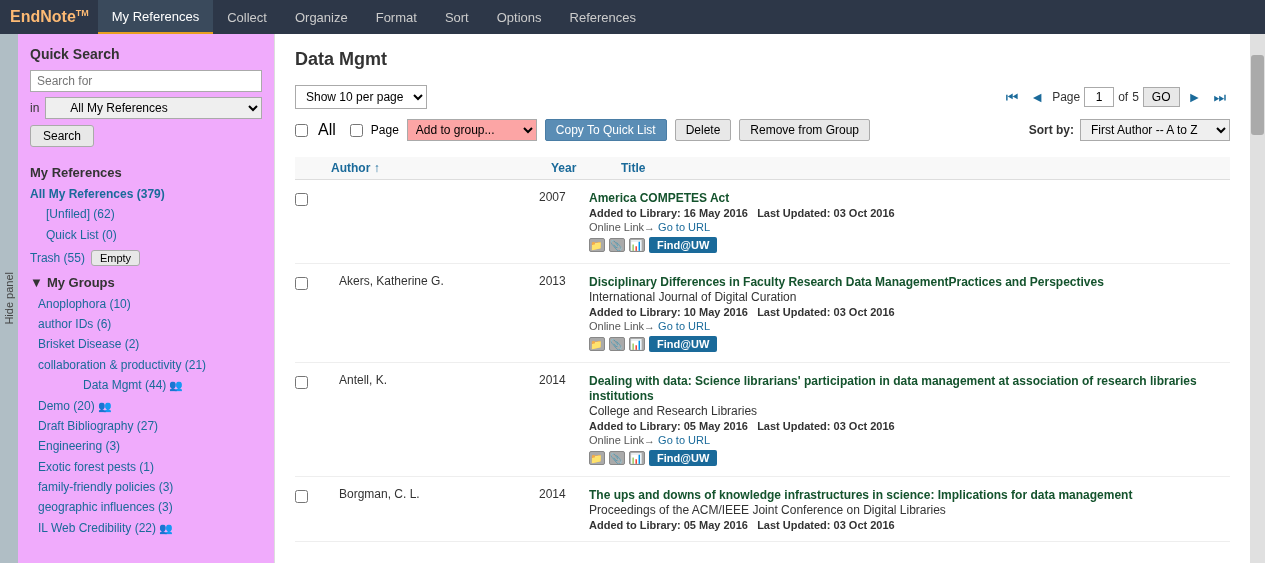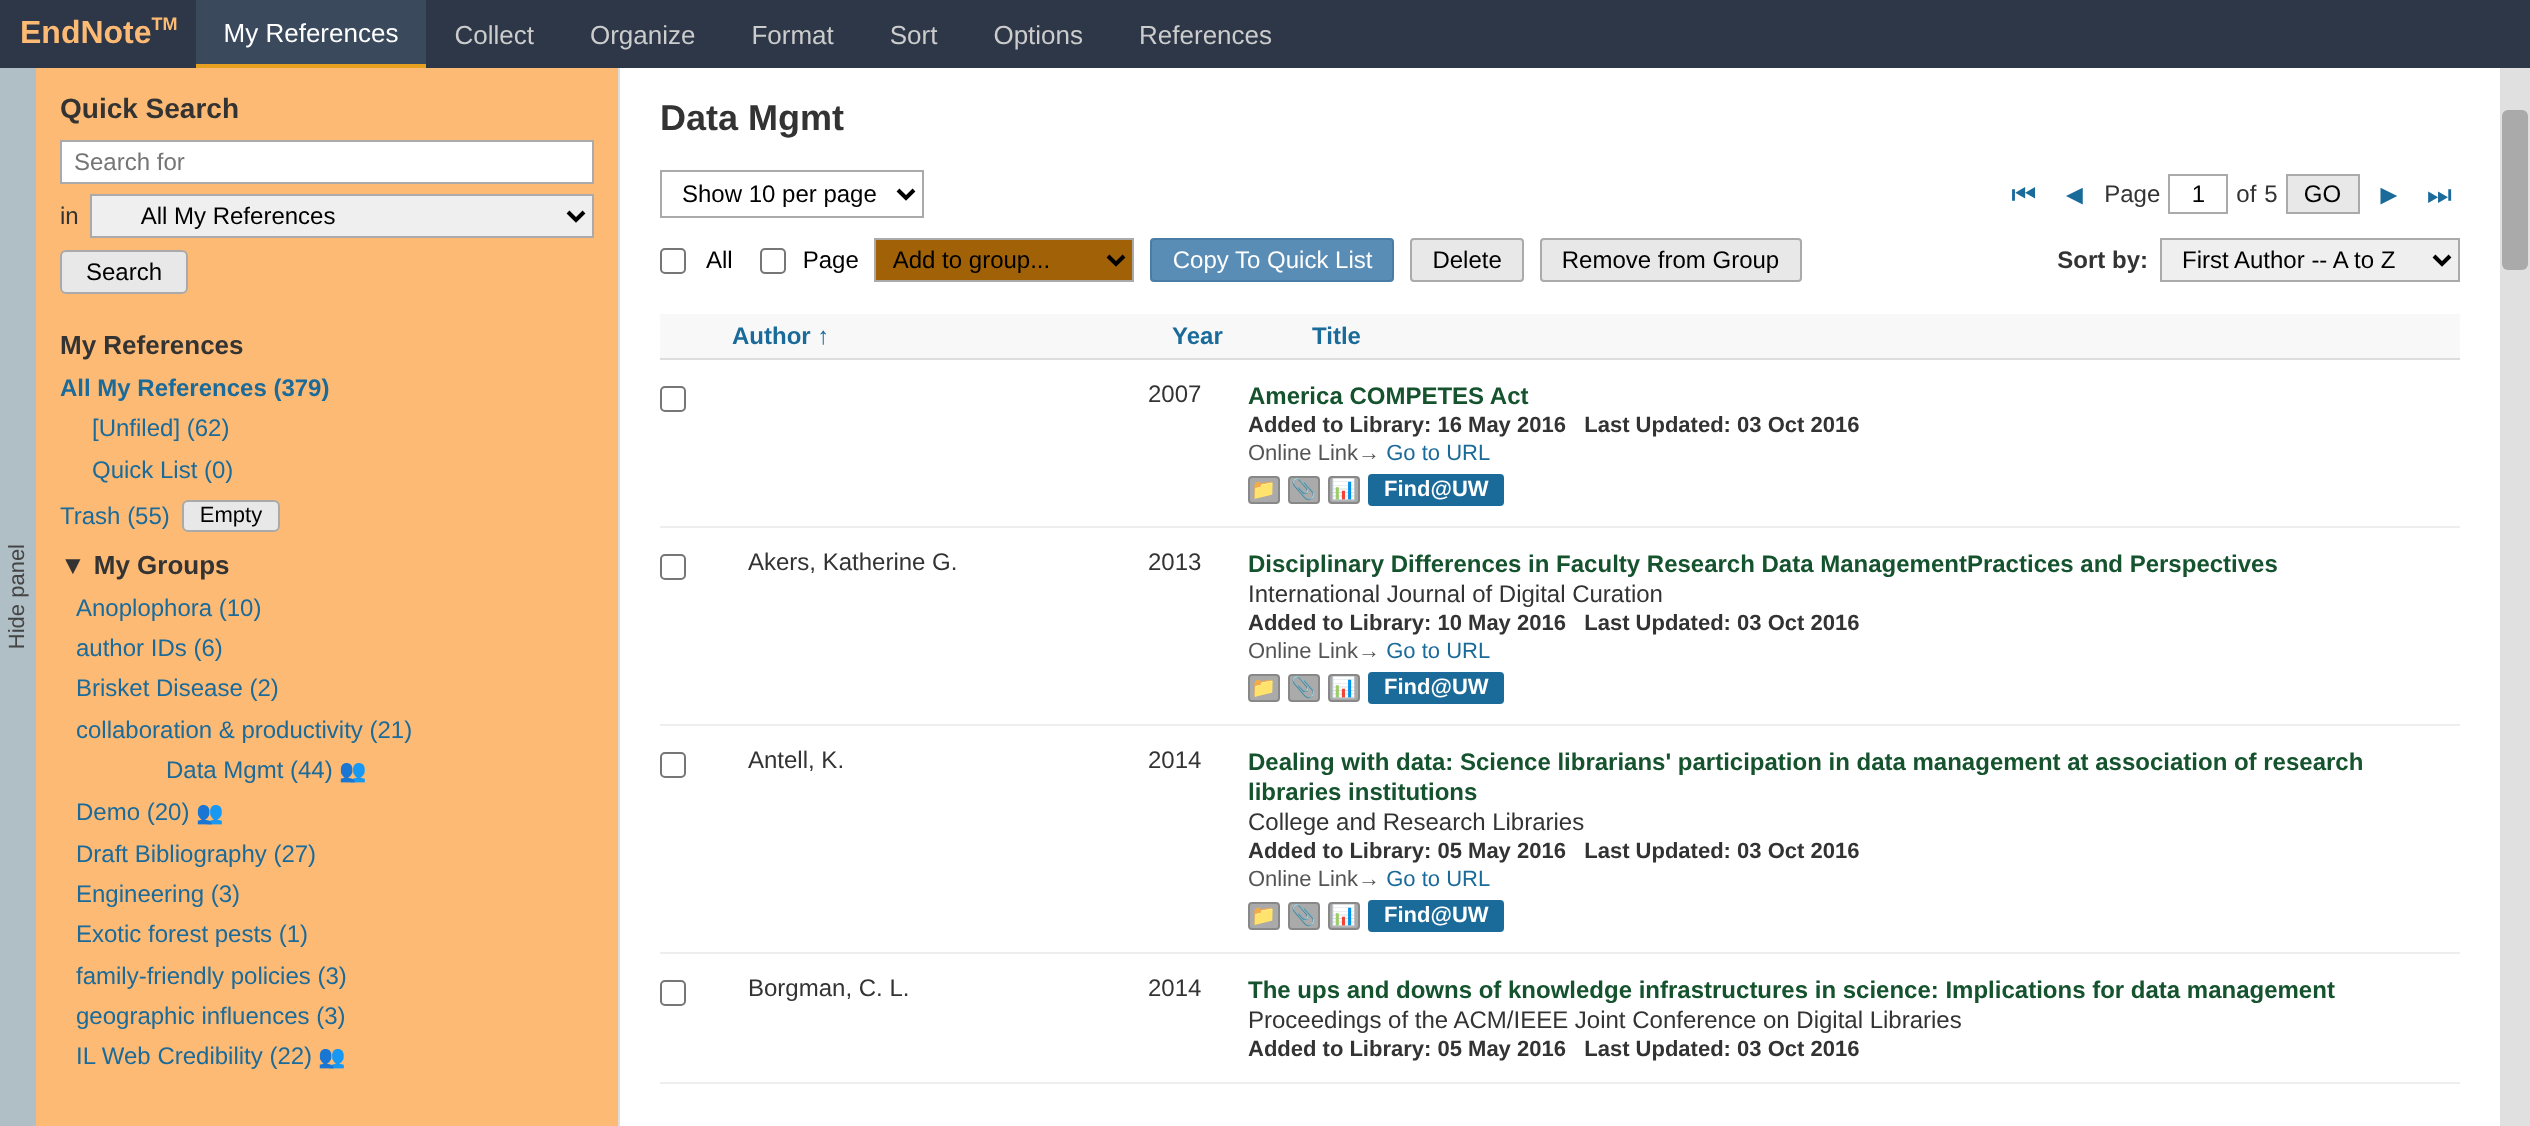--- a/index.html
+++ b/index.html
@@ -56,22 +56,22 @@
     .hide-panel-tab span {
       writing-mode: vertical-rl;
       transform: rotate(180deg);
       font-size: 11px;
       color: #444;
       white-space: nowrap;
     }
 
     
     .sidebar {
-      width: 292px;
-      background: #fdba74;
+      width: 257px;
+      background: #f0abfc;
       border-right: 1px solid #ddd;
       padding: 12px;
       overflow-y: auto;
       flex-shrink: 0;
     }
     .sidebar h3 {
       font-size: 14px;
       color: #333;
       font-weight: bold;
       margin-bottom: 8px;
@@ -367,21 +367,21 @@
       cursor: pointer;
       text-align: center;
       font-size: 10px;
       line-height: 14px;
     }
     .add-group-select {
       border: 1px solid #aaa;
       padding: 2px 4px;
       font-size: 12px;
       min-width: 130px;
-      background: #a16207;
+      background: #fca5a5;
     }
 
     
     .right-scrollbar {
       width: 15px;
       background: #e0e0e0;
       flex-shrink: 0;
       position: relative;
     }
     .scrollbar-track {
@@ -490,21 +490,21 @@
         <span class="page-label">of</span>
         <span class="page-label">5</span>
         <button class="go-btn">GO</button>
         <button class="page-nav-btn">►</button>
         <button class="page-nav-btn">⏭</button>
       </div>
     </div>
 
     <div class="action-row">
       <input type="checkbox" class="check-all" style="">
-      <span style="font-size:12px;">All</span>
+      <span style="font-size:16px;">All</span>
       <input type="checkbox" style="margin-left: 6px;">
       <span style="font-size:12px;">Page</span>
       <select class="add-group-select">
         <option>Add to group...</option>
       </select>
       <button class="copy-btn">Copy To Quick List</button>
       <button class="delete-btn">Delete</button>
       <button class="remove-btn">Remove from Group</button>
       <div class="sort-by">
         <span class="sort-label">Sort by:</span>

